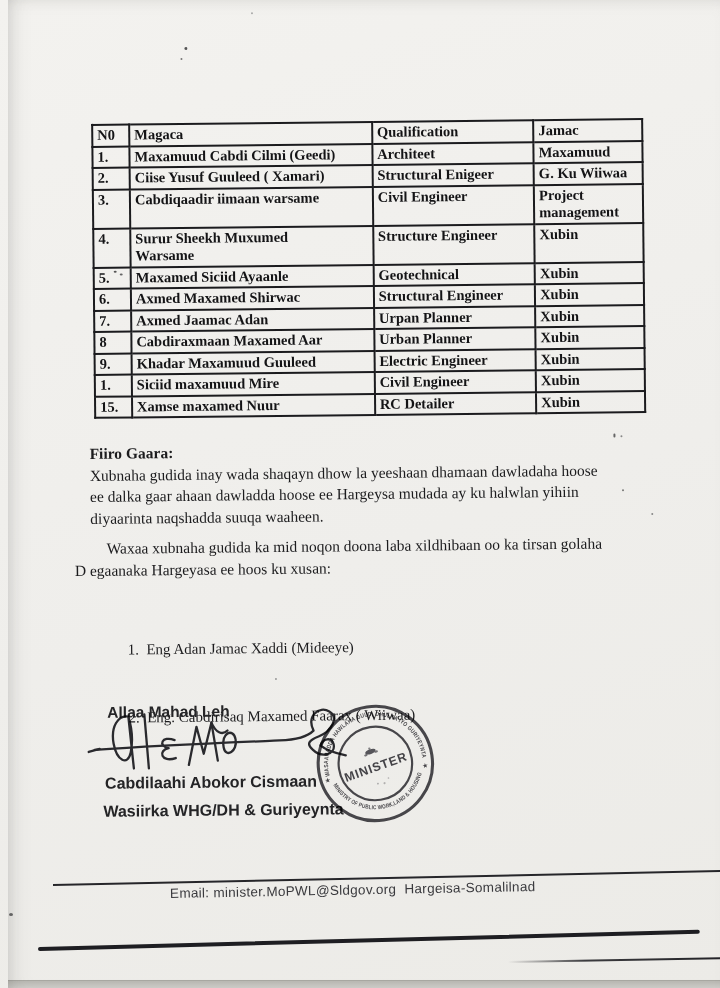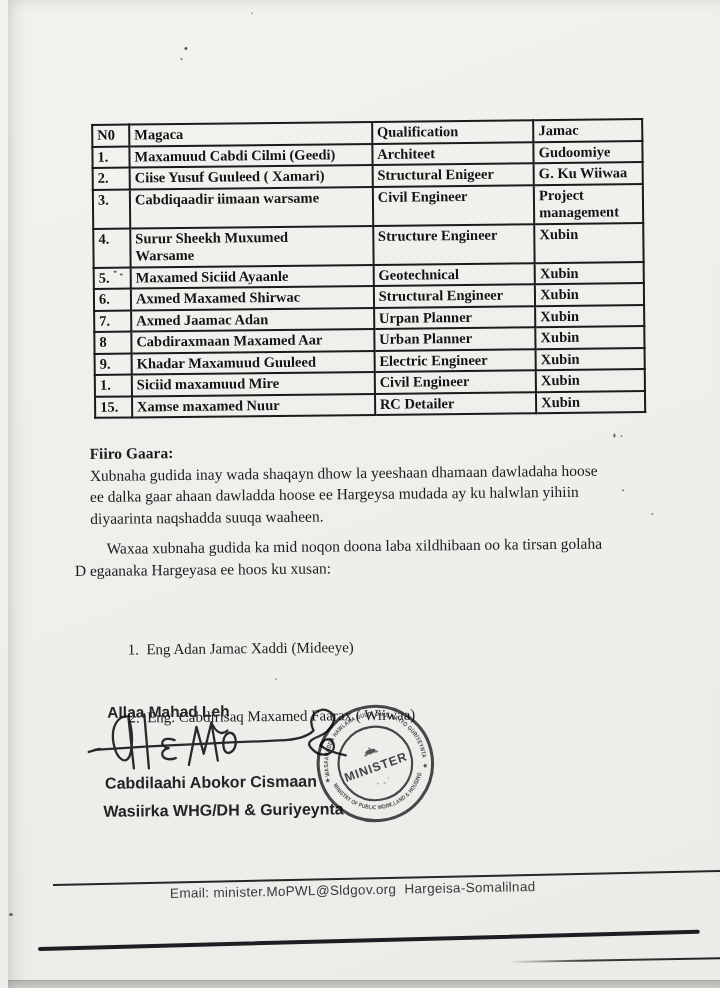--- a/index.html
+++ b/index.html
@@ -73,21 +73,21 @@
           <tr>
         <th>N0</th>
         <th class="h-name">Magaca</th>
         <th class="h-qual">Qualification</th>
         <th class="h-title">Jamac</th>
       </tr>
       <tr>
         <td>1.</td>
         <td class="t-name">Maxamuud Cabdi Cilmi (Geedi)</td>
         <td class="t-qual">Architeet</td>
-        <td class="t-title">Gudoomiye</td>
+        <td class="t-title">Maxamuud</td>
       </tr>
       <tr>
         <td>2.</td>
         <td class="t-name">Ciise Yusuf Guuleed ( Xamari)</td>
         <td class="t-qual">Structural Enigeer</td>
         <td class="t-title">G. Ku Wiiwaa</td>
       </tr>
       <tr>
         <td>3.</td>
         <td class="t-name">Cabdiqaadir iimaan warsame</td>

